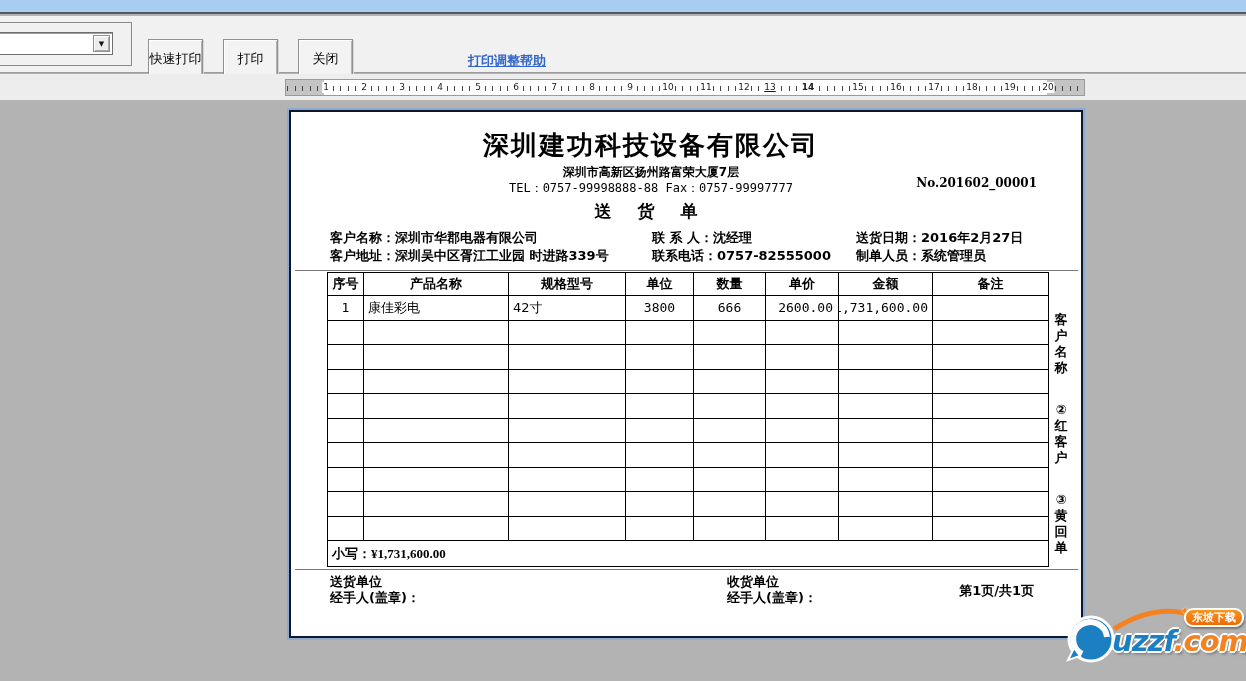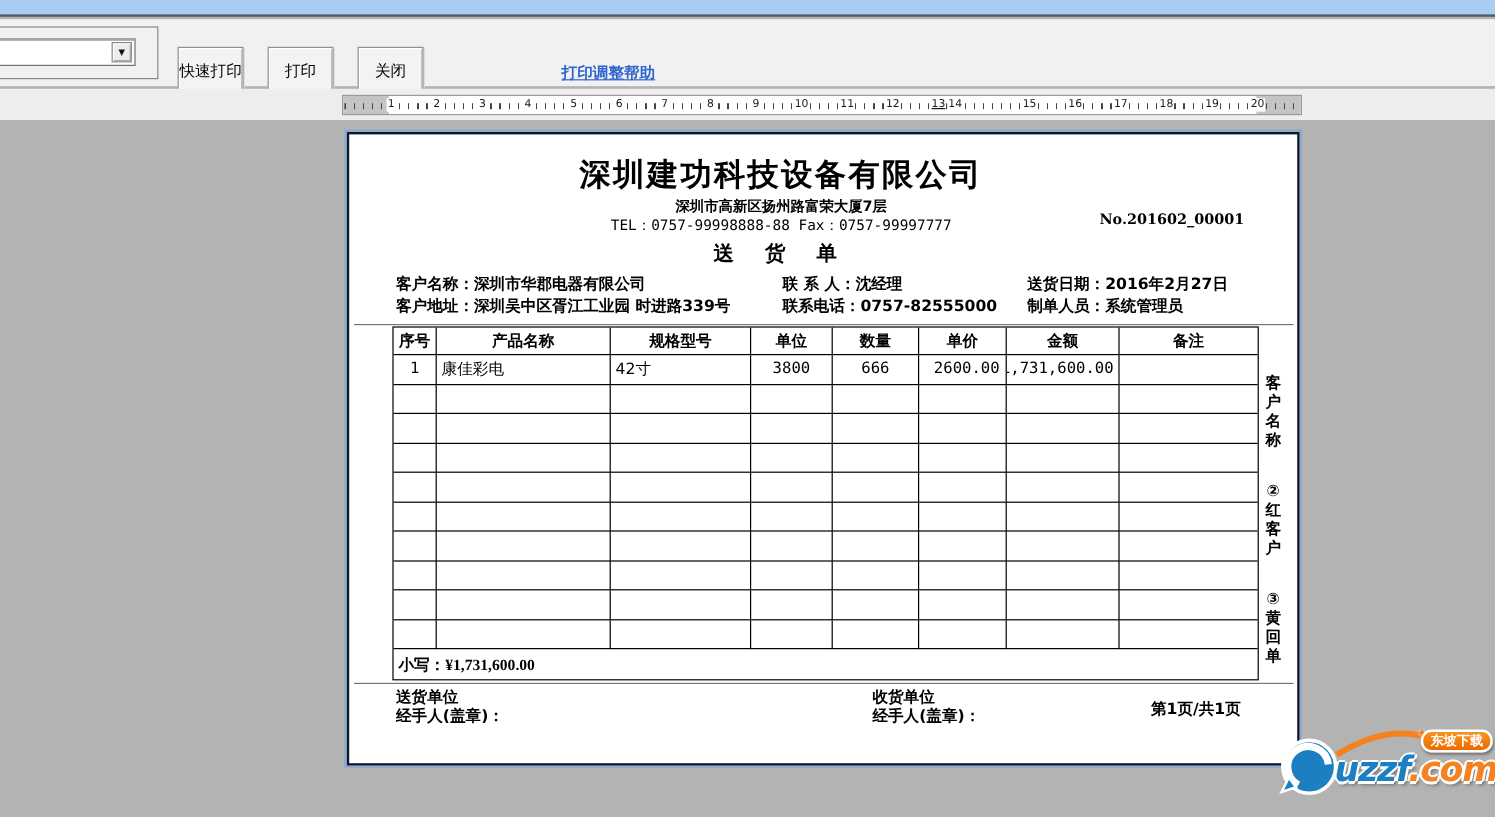--- a/index.html
+++ b/index.html
@@ -110,22 +110,22 @@
         <span class="ruler-num" style="left: 116px;">3</span>
         <span class="ruler-num" style="left: 154px;">4</span>
         <span class="ruler-num" style="left: 192px;">5</span>
         <span class="ruler-num" style="left: 230px;">6</span>
         <span class="ruler-num" style="left: 268px;">7</span>
         <span class="ruler-num" style="left: 306px;">8</span>
         <span class="ruler-num" style="left: 344px;">9</span>
         <span class="ruler-num" style="left: 382px;">10</span>
         <span class="ruler-num" style="left: 420px;">11</span>
         <span class="ruler-num" style="left: 458px;">12</span>
-        <span class="ruler-num" style="left: 496px; text-decoration: underline;">13</span>
-        <span class="ruler-num" style="left: 510px;">14</span>
+        <span class="ruler-num" style="left: 484px; text-decoration: underline;">13</span>
+        <span class="ruler-num" style="left: 522px; font-weight: bold;">14</span>
         <span class="ruler-num" style="left: 572px;">15</span>
         <span class="ruler-num" style="left: 610px;">16</span>
         <span class="ruler-num" style="left: 648px;">17</span>
         <span class="ruler-num" style="left: 686px;">18</span>
         <span class="ruler-num" style="left: 724px;">19</span>
         <span class="ruler-num" style="left: 762px;">20</span>
       </div>
   </div>
 
   <div class="workspace">

